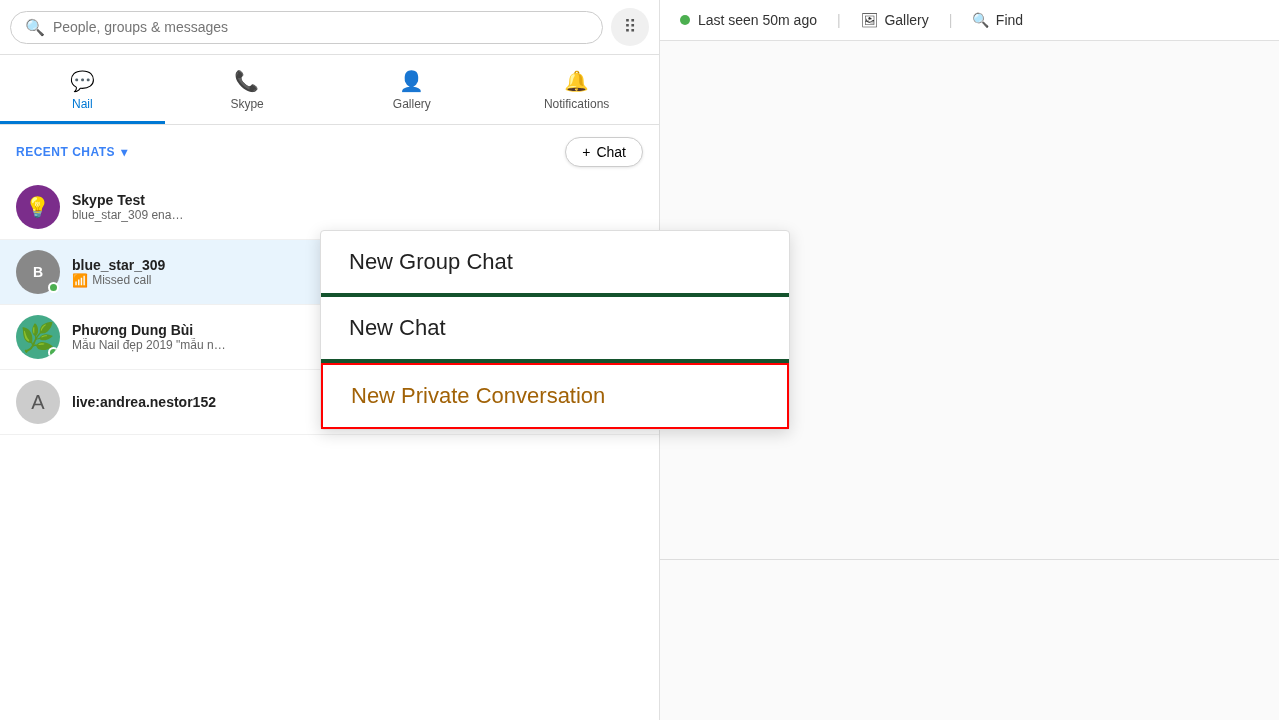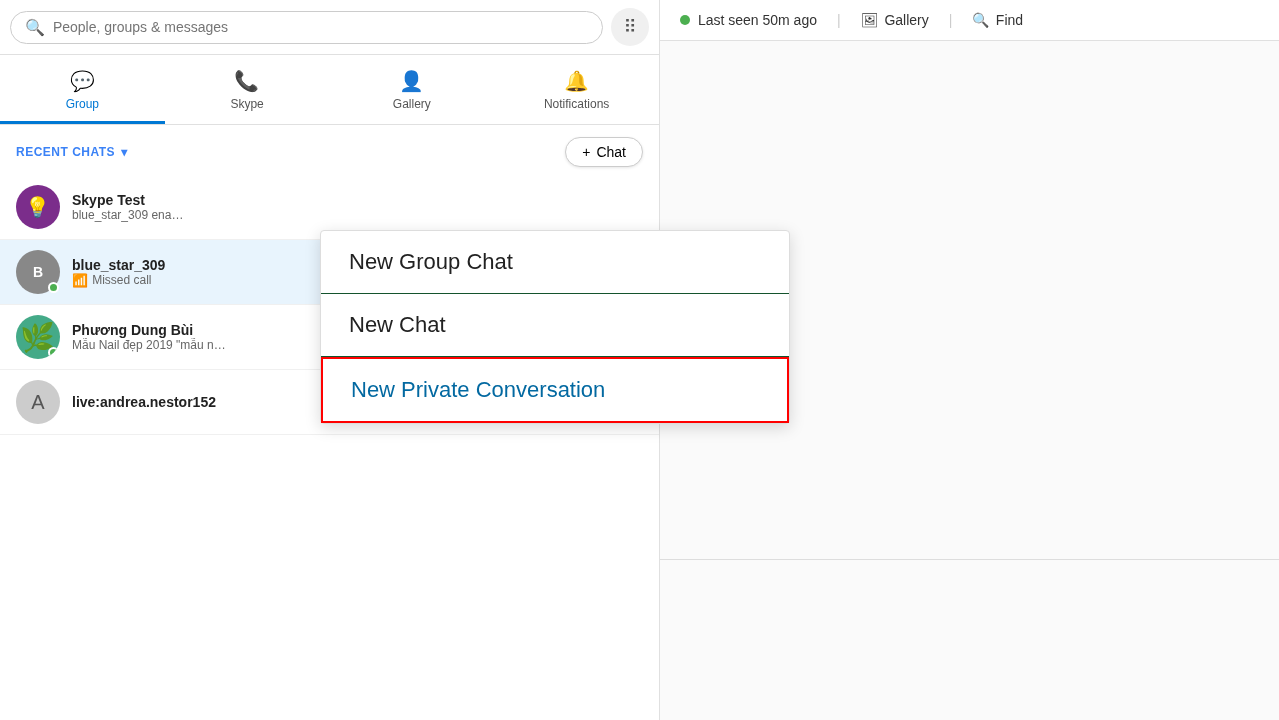--- a/index.html
+++ b/index.html
@@ -154,26 +154,26 @@
       border: 1px solid #ddd;
       border-radius: 4px;
       box-shadow: 0 4px 16px rgba(0,0,0,0.15);
       z-index: 100;
     }
     .dropdown-item {
       padding: 18px 28px;
       font-size: 22px;
       color: #222;
       cursor: pointer;
-      border-bottom: 1px solid #14532d;
+      border-bottom: 4px solid #14532d;
     }
     .dropdown-item:last-child { border-bottom: none; }
     .dropdown-item.highlighted {
       border: 2px solid red;
-      color: #0369a1;
+      color: #a16207;
     }
 
     
     .right-panel {
       flex: 1;
       display: flex;
       flex-direction: column;
       background: #fafafa;
     }
     .right-header {
@@ -223,21 +223,21 @@
     <div class="search-input-wrap">
       <span class="search-icon-svg">🔍</span>
       <input type="text" placeholder="People, groups &amp; messages" style="">
     </div>
     <button class="grid-btn">⠿</button>
   </div>
 
   <div class="nav-tabs">
     <div class="nav-tab active">
       <span class="tab-icon">💬</span>
-      <span>Group</span>
+      <span>Nail</span>
     </div>
     <div class="nav-tab">
       <span class="tab-icon">📞</span>
       <span>Skype</span>
     </div>
     <div class="nav-tab">
       <span class="tab-icon">👤</span>
       <span>Gallery</span>
     </div>
     <div class="nav-tab">

